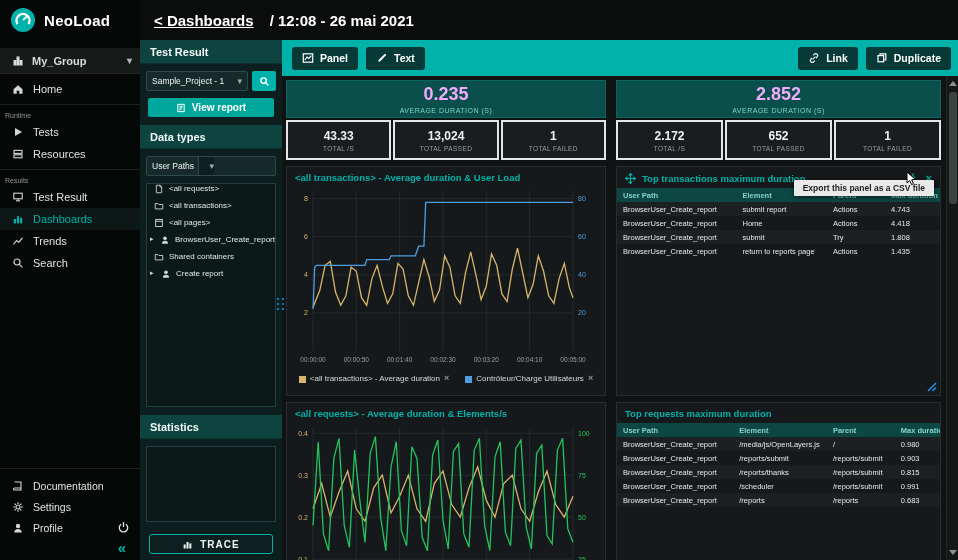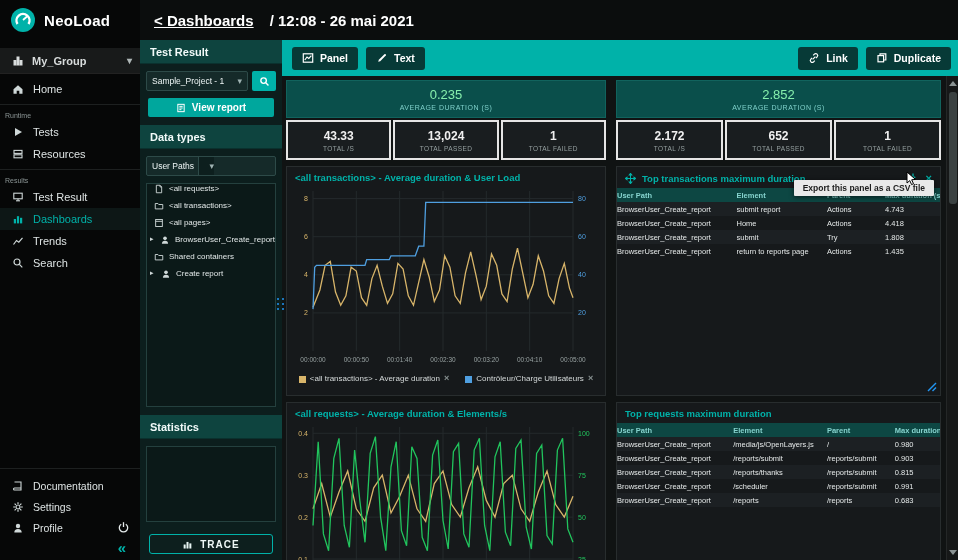--- a/index.html
+++ b/index.html
@@ -53,38 +53,38 @@
   .tb-right{margin-left:auto;display:flex;gap:8px}
 
   
   #dashboard{position:absolute;left:282px;top:76px;width:664px;height:484px;background:#101313;overflow:hidden;z-index:1}
   .panel{position:absolute;background:#16191b;border:1px solid #282d2e}
   .panel-title{color:#00b2a9;font-size:9.5px;font-weight:bold;padding:5px 0 0 8px;display:flex;align-items:center;gap:6px}
   .panel-title .icon-btns{margin-left:auto;display:flex;align-items:center;gap:7px;padding-right:8px}
   .panel-close{color:#00b2a9;font-size:11px;font-weight:bold;cursor:pointer;line-height:10px}
 
   .stat-top{position:absolute;height:38px;background:#0a4f4b;border:1px solid #11635d;display:flex;flex-direction:column;align-items:center;justify-content:center}
-  .stat-top .v{color:#86efac;font-size:13px;font-weight:normal}
+  .stat-top .v{color:#f0abfc;font-size:18px;font-weight:bold}
   .stat-top .l{color:#7fd0ca;font-size:7px;letter-spacing:.5px;margin-top:2px}
   .stat-cells{position:absolute;display:flex;gap:2px}
   .stat-cell{flex:1;height:40px;background:#191d1f;border:2px solid #e5e5e5;display:flex;flex-direction:column;align-items:center;justify-content:center}
   .stat-cell .v{color:#f0f0f0;font-size:12px;font-weight:bold}
   .stat-cell .l{color:#95a0a0;font-size:6.5px;letter-spacing:.4px;margin-top:2px}
 
   .legend{display:flex;justify-content:center;align-items:center;gap:16px;height:18px;font-size:8px;color:#d5dada}
   .legend .li{display:flex;align-items:flex-end;gap:4px}
   .legend .swatch{width:7px;height:7px;display:inline-block}
   .legend .rm{color:#8a9393;font-weight:bold;cursor:pointer;font-size:9px}
 
   .dtable{margin-top:4px;font-size:7.5px}
   .trow{display:flex;height:14px;align-items:center}
   .trow.thead{background:#0d4743;color:#86d3ce;font-weight:bold}
   .trow:nth-child(even):not(.thead){background:#1c2023}
   .trow:nth-child(odd):not(.thead){background:#16191b}
-  .trow .tcell{white-space:nowrap;overflow:hidden;color:#e4e8e8}
+  .trow .tcell{padding-left:6px;white-space:nowrap;overflow:hidden;color:#e4e8e8}
   .trow.thead .tcell{color:#86d3ce}
 
   .tooltip{position:absolute;right:6px;top:13px;background:#e9e9e9;color:#1c1c1c;font-size:8.5px;font-weight:bold;padding:3px 9px;border-radius:1px;box-shadow:0 1px 5px rgba(0,0,0,.65);z-index:6;white-space:nowrap}
   .resize-handle{position:absolute;right:3px;bottom:3px}
   .drag-dots{position:absolute;left:277px;top:298px;width:8px;height:26px;z-index:7;display:grid;grid-template-columns:2px 2px;grid-auto-rows:2px;gap:3px;cursor:grab}
   .drag-dots i{background:#2196f3;border-radius:50%}
 
   
   #vscroll{position:absolute;right:0;top:76px;width:12px;height:484px;background:#161818;border-left:1px solid #242727;z-index:2}
   .sb-arrow{position:absolute;left:2px;width:0;height:0;border-left:4px solid transparent;border-right:4px solid transparent}

